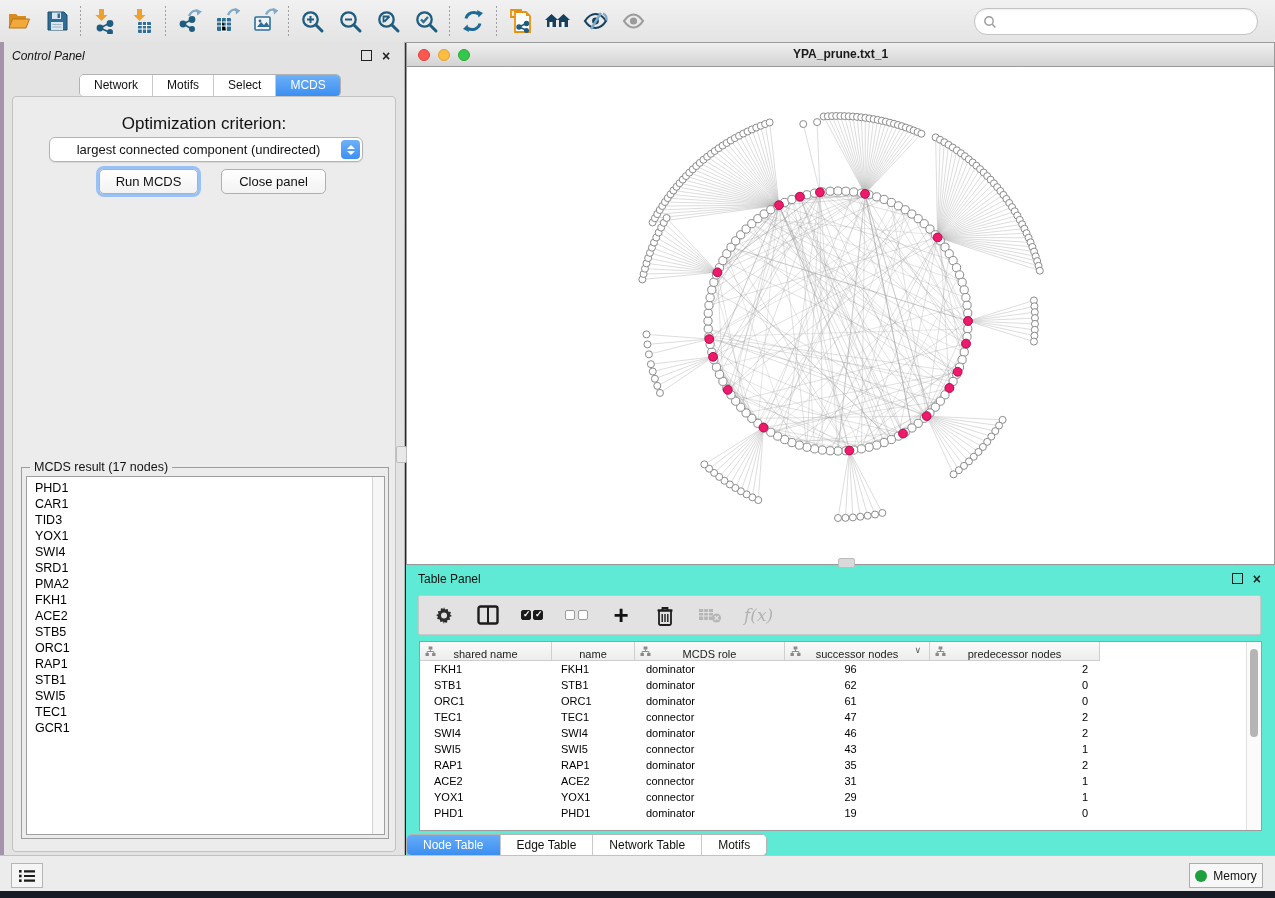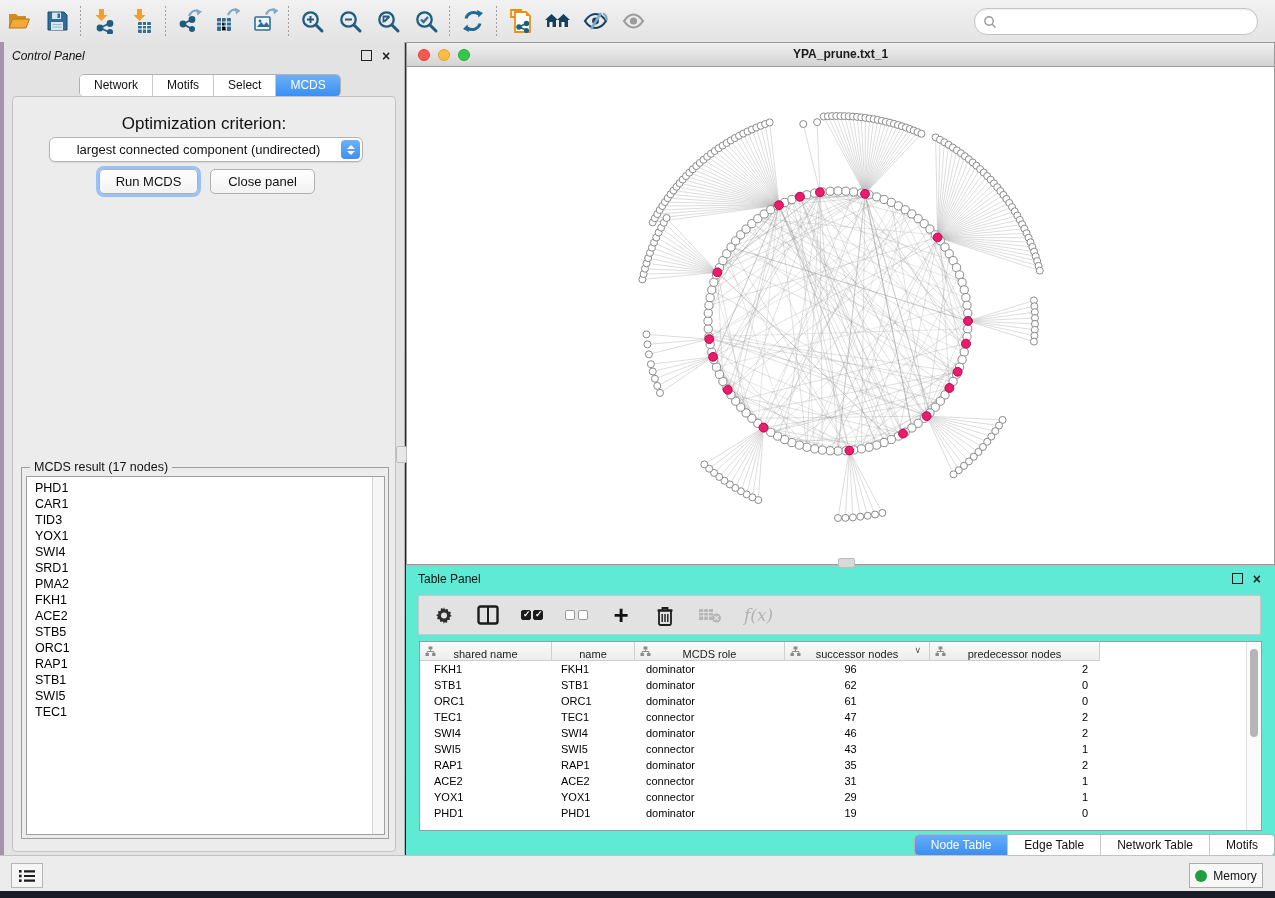--- a/index.html
+++ b/index.html
@@ -90,21 +90,21 @@
   .trow{display:flex;height:16px;}
   .td{box-sizing:border-box;font-size:11px;color:#000;line-height:16px;white-space:nowrap;overflow:hidden;}
   .td.c0{width:132px;padding-left:14px;}
   .td.c1{width:83px;padding-left:9px;}
   .td.c2{width:150px;padding-left:11px;}
   .td.c3{width:145px;text-align:center;padding-right:14px;}
   .td.c4{width:170px;text-align:right;padding-right:12px;}
   .thc.c0{width:132px;}.thc.c1{width:83px;}.thc.c2{width:150px;}.thc.c3{width:145px;}.thc.c4{width:170px;}
   .vscroll{position:absolute;right:0;top:0;width:14px;height:100%;background:#fbfbfb;border-left:1px solid #e0e0e0;}
   .vthumb{position:absolute;left:2.5px;top:7px;width:8px;height:88px;background:#b5b5b5;border-radius:4px;}
-  .tp-tabs{position:absolute;left:0;top:268px;width:100%;height:22px;display:flex;justify-content:flex-end;}
+  .tp-tabs{position:absolute;left:0;top:268px;width:100%;height:22px;display:flex;justify-content:flex-start;}
   .tp-tabgroup{display:flex;border:1px solid #b4b4b4;border-radius:5px;overflow:hidden;background:#fff;box-shadow:0 1px 1px rgba(0,0,0,.1);}
   .tp-tab{font-size:12px;color:#111;padding:3px 16px 4px 16px;background:#fff;border-right:1px solid #c9c9c9;}
   .tp-tab:last-child{border-right:none;}
   .tp-tab.active{background:linear-gradient(#66acf8,#3b8ff1);color:#fff;}
   
   .split-dot-v{left:396px;top:446px;width:9px;height:15px;background:#e8e8e8;border:1px solid #bdbdbd;border-radius:2px;}
   .split-dot-h{left:838px;top:558px;width:15px;height:8px;background:#d9d9d9;border:1px solid #bdbdbd;border-radius:2px;}
   
   .statusbar{left:0;top:855px;width:1275px;height:35px;background:#ececec;border-top:1px solid #c2c2c2;}
   .status-list-btn{position:absolute;left:11px;top:7px;width:30px;height:23px;background:#f5f5f5;border:1px solid #b5b5b5;
@@ -318,40 +318,41 @@
   <div class="cp-inner">
     <div class="opt-label">Optimization criterion:</div>
     <div class="opt-select">
       <span class="sel-text">largest connected component (undirected)</span>
       <span class="sel-stepper">
           <span class="tri-up"></span>
           <span class="tri-down"></span>
         </span>
     </div>
     <div class="btn focus-ring" style="left:86px;top:72px;width:97px;">Run MCDS</div>
-    <div class="btn" style="left:197px;top:72px;width:103px;">Close panel</div>
+    <div class="btn" style="left:208px;top:72px;width:103px;">Close panel</div>
     <div class="fieldset">
       <span class="legend">MCDS result (17 nodes)</span>
       <div class="mcds-list">
         <div class="mcds-items">
             <div class="mcds-item">PHD1</div>
             <div class="mcds-item">CAR1</div>
             <div class="mcds-item">TID3</div>
             <div class="mcds-item">YOX1</div>
             <div class="mcds-item">SWI4</div>
             <div class="mcds-item">SRD1</div>
             <div class="mcds-item">PMA2</div>
             <div class="mcds-item">FKH1</div>
             <div class="mcds-item">ACE2</div>
             <div class="mcds-item">STB5</div>
             <div class="mcds-item">ORC1</div>
             <div class="mcds-item">RAP1</div>
             <div class="mcds-item">STB1</div>
             <div class="mcds-item">SWI5</div>
             <div class="mcds-item">TEC1</div>
+            <div class="mcds-item">GCR1</div>
           </div>
         <div class="mcds-scroll"></div>
       </div>
     </div>
   </div>
 </div>
 
 <div class="abs net-window">
   <div class="net-titlebar">
     <span class="tl red"></span>

